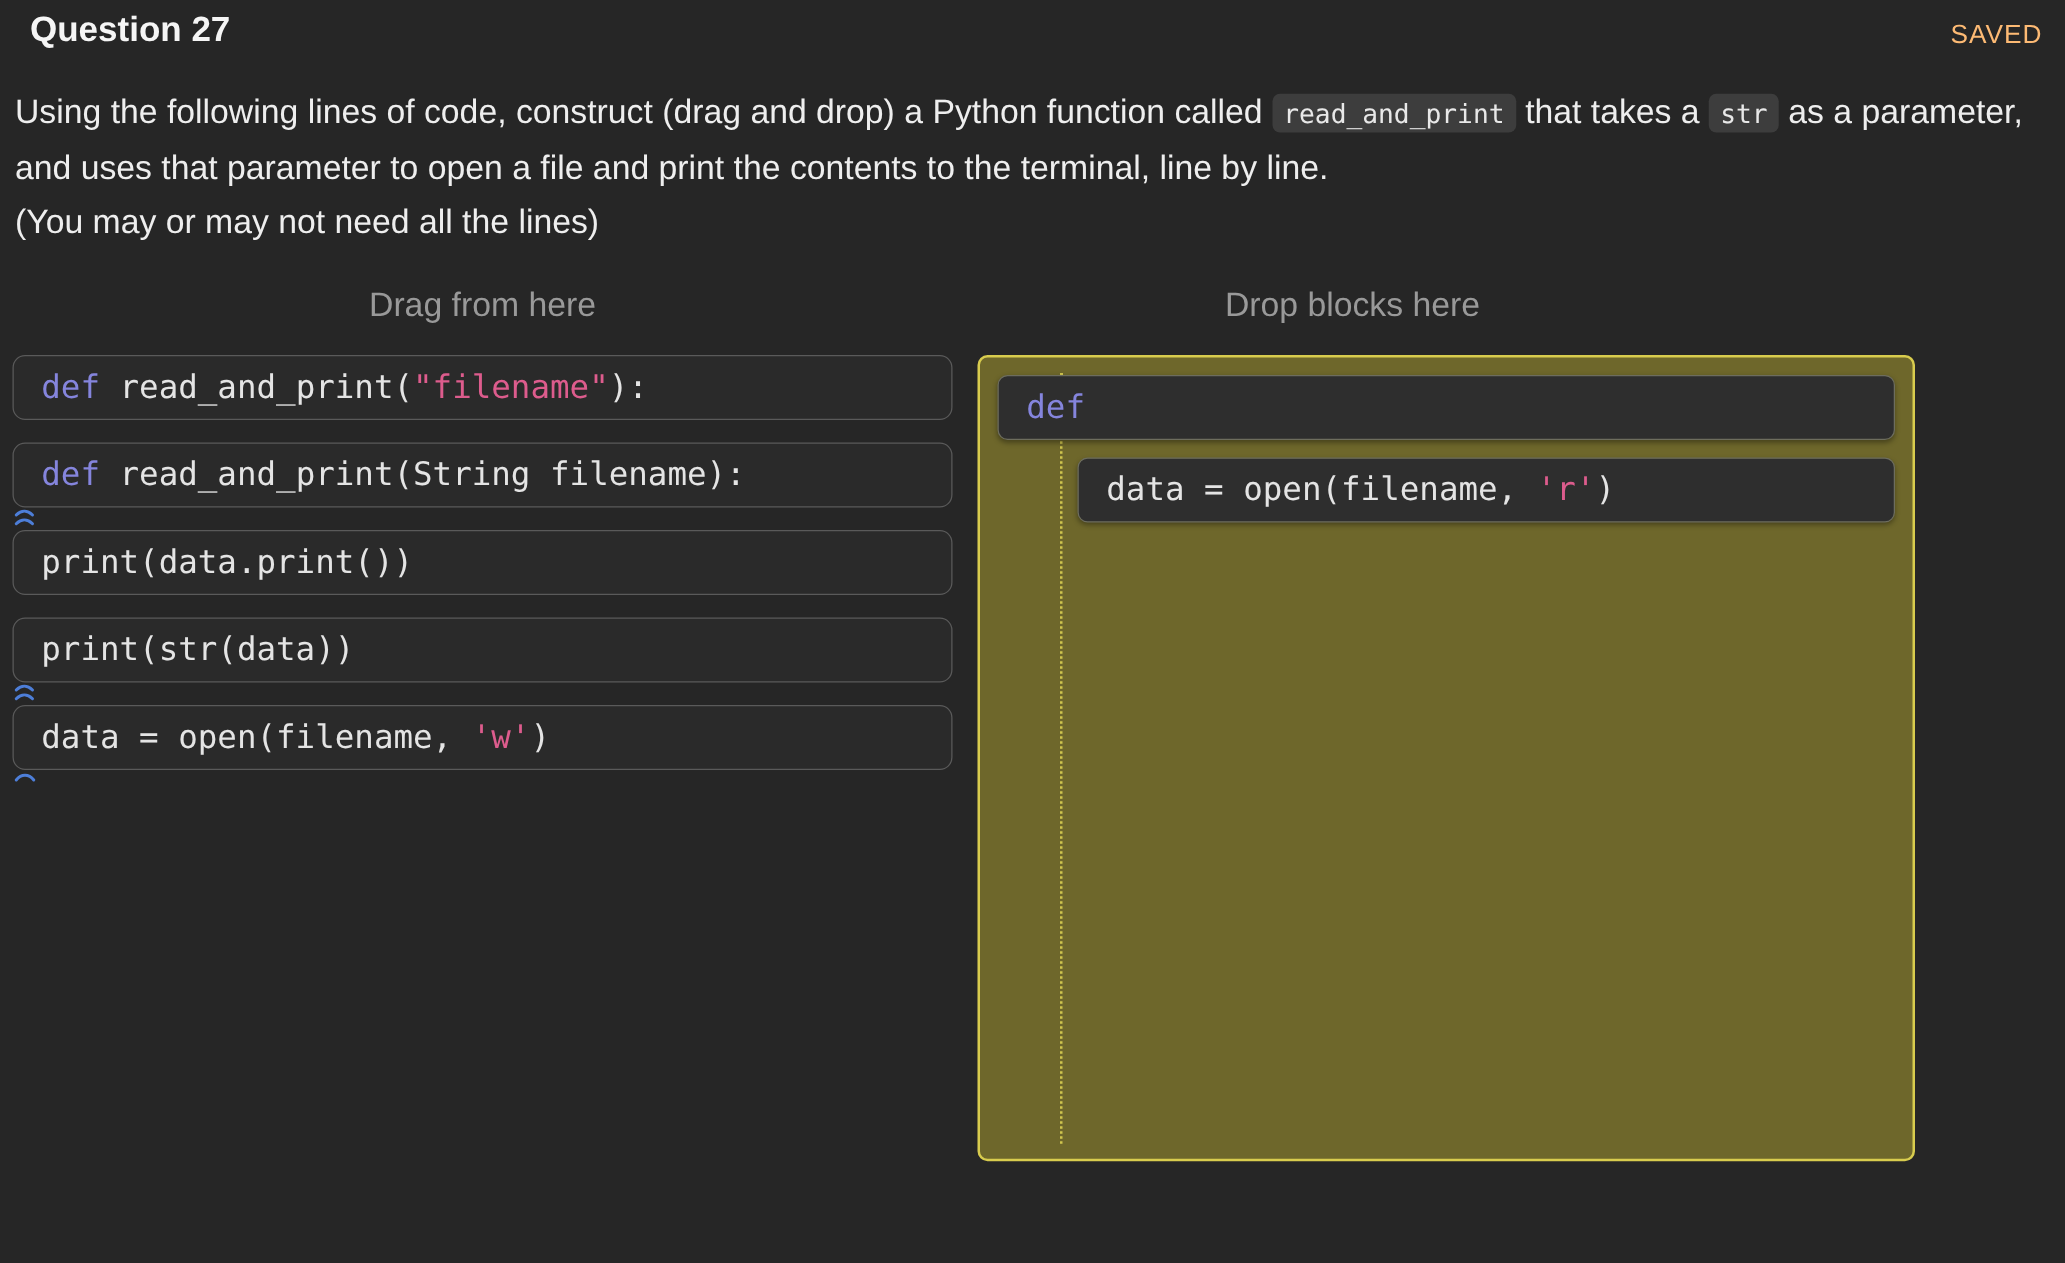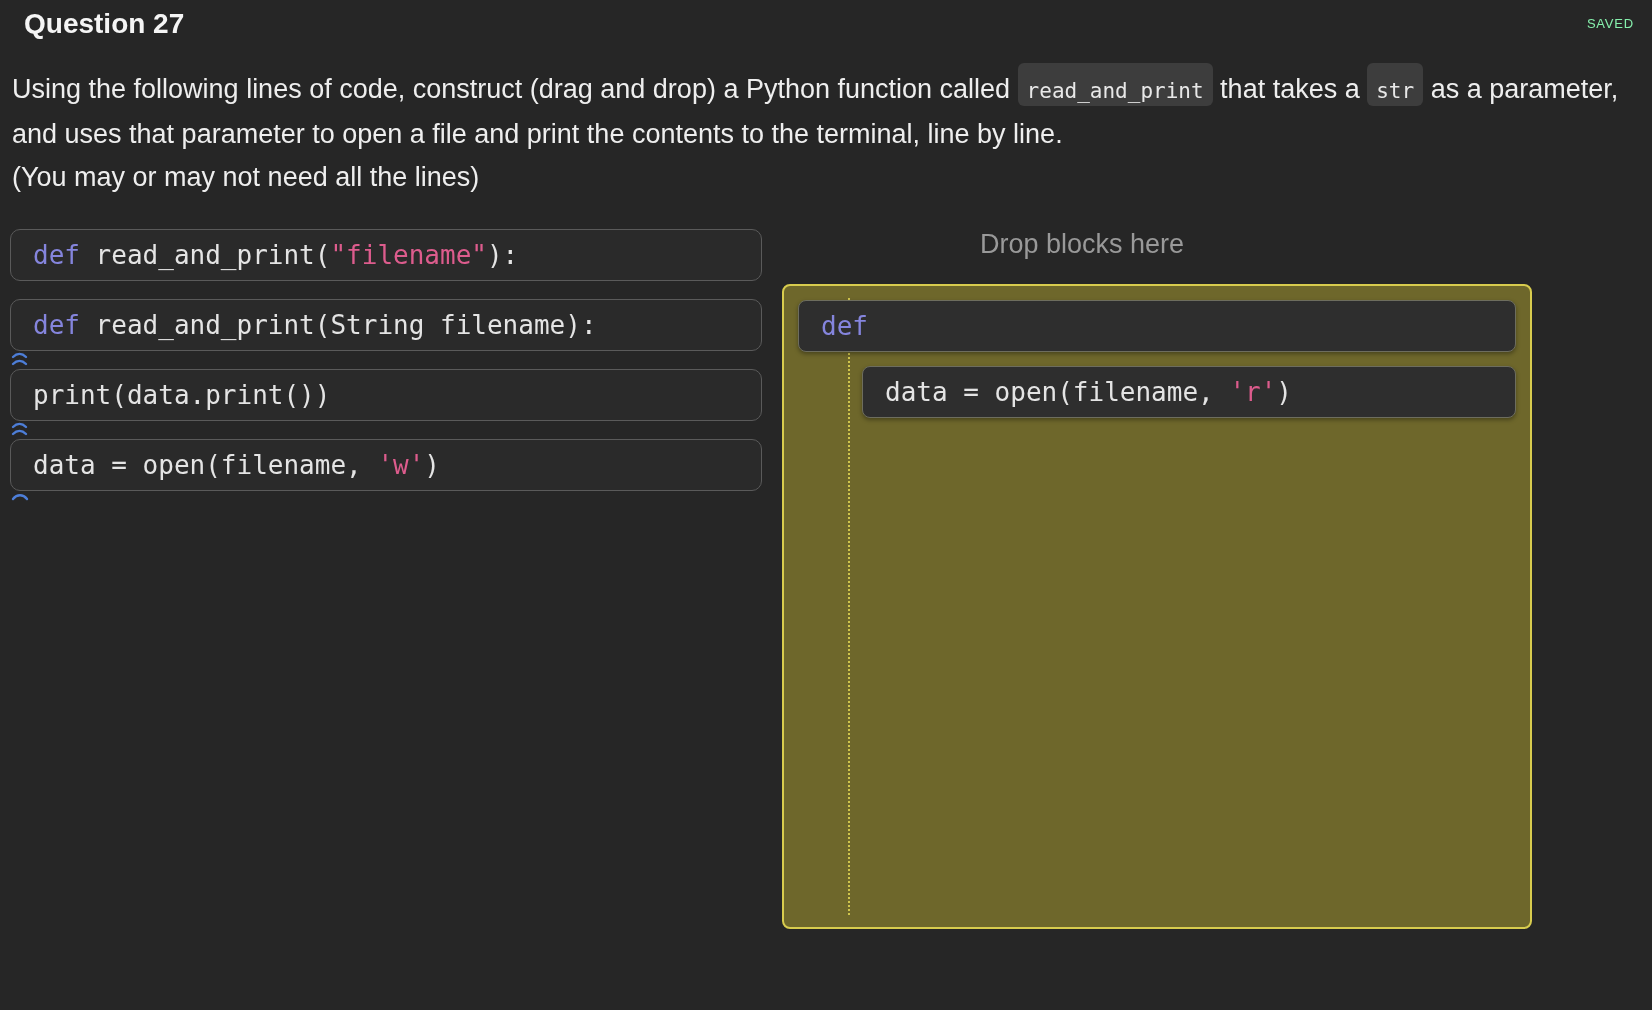--- a/index.html
+++ b/index.html
@@ -18,39 +18,39 @@
     align-items: flex-start;
     padding: 8px 18px 0 24px;
   }
   .topbar h1 {
     margin: 0;
     font-size: 28px;
     font-weight: 700;
     color: #f5f5f5;
   }
   .saved {
-    font-size: 13px;
-    color: #86efac;
+    font-size: 21px;
+    color: #fdba74;
     letter-spacing: 0.8px;
     margin-top: 8px;
   }
   .prompt {
     margin: 28px 22px 0 12px;
     font-size: 27px;
     line-height: 43px;
     color: #eeeeee;
     max-width: 1624px;
   }
   .chip {
     font-family: "DejaVu Sans Mono", monospace;
     font-size: 21px;
     background: #3d3d3d;
     color: #e8e8e8;
     border-radius: 6px;
-    padding: 16px 9px 3px;
+    padding: 4px 9px 3px;
   }
   .prompt-note { margin-top: 0; }
   .columns {
     display: flex;
     margin-top: 30px;
   }
   .col-left {
     width: 752px;
     margin-left: 10px;
     flex: none;
@@ -143,32 +143,34 @@
   </div>
 
   <div class="prompt">
     <span>Using the following lines of code, construct (drag and drop)  a Python function called </span><code class="chip">read_and_print</code><span> that takes a </span><code class="chip">str</code><span> as a parameter, and uses that parameter to open a file and print the contents to the terminal, line by line.</span>
     <div class="prompt-note">(You may or may not need all the lines)</div>
   </div>
 
   <div class="columns">
 
     <div class="col-left">
+      <div class="col-label">Drag from here</div>
 
       <div class="block"><span class="tok-kw">def</span><span class="tok-pl"> read_and_print(</span><span class="tok-str">"filename"</span><span class="tok-pl">):</span></div>
       <div class="block"><span class="tok-kw">def</span><span class="tok-pl"> read_and_print(String filename):</span></div>
 
       <div class="connector">
         <svg width="28" height="16" viewBox="0 0 28 16">
           <path d="M2 5 C 6 1, 11 1, 15 5" fill="none" stroke="#4d7ed8" stroke-width="2.4" stroke-linecap="round"></path>
           <path d="M2 12 C 6 8, 11 8, 15 12" fill="none" stroke="#4d7ed8" stroke-width="2.4" stroke-linecap="round"></path>
         </svg>
       </div>
 
       <div class="block"><span class="tok-pl">print(data.print())</span></div>
+      <div class="block"><span class="tok-pl">print(str(data))</span></div>
 
       <div class="connector">
         <svg width="28" height="16" viewBox="0 0 28 16">
           <path d="M2 5 C 6 1, 11 1, 15 5" fill="none" stroke="#4d7ed8" stroke-width="2.4" stroke-linecap="round"></path>
           <path d="M2 12 C 6 8, 11 8, 15 12" fill="none" stroke="#4d7ed8" stroke-width="2.4" stroke-linecap="round"></path>
         </svg>
       </div>
 
       <div class="block"><span class="tok-pl">data = open(filename, </span><span class="tok-str">'w'</span><span class="tok-pl">)</span></div>
 

